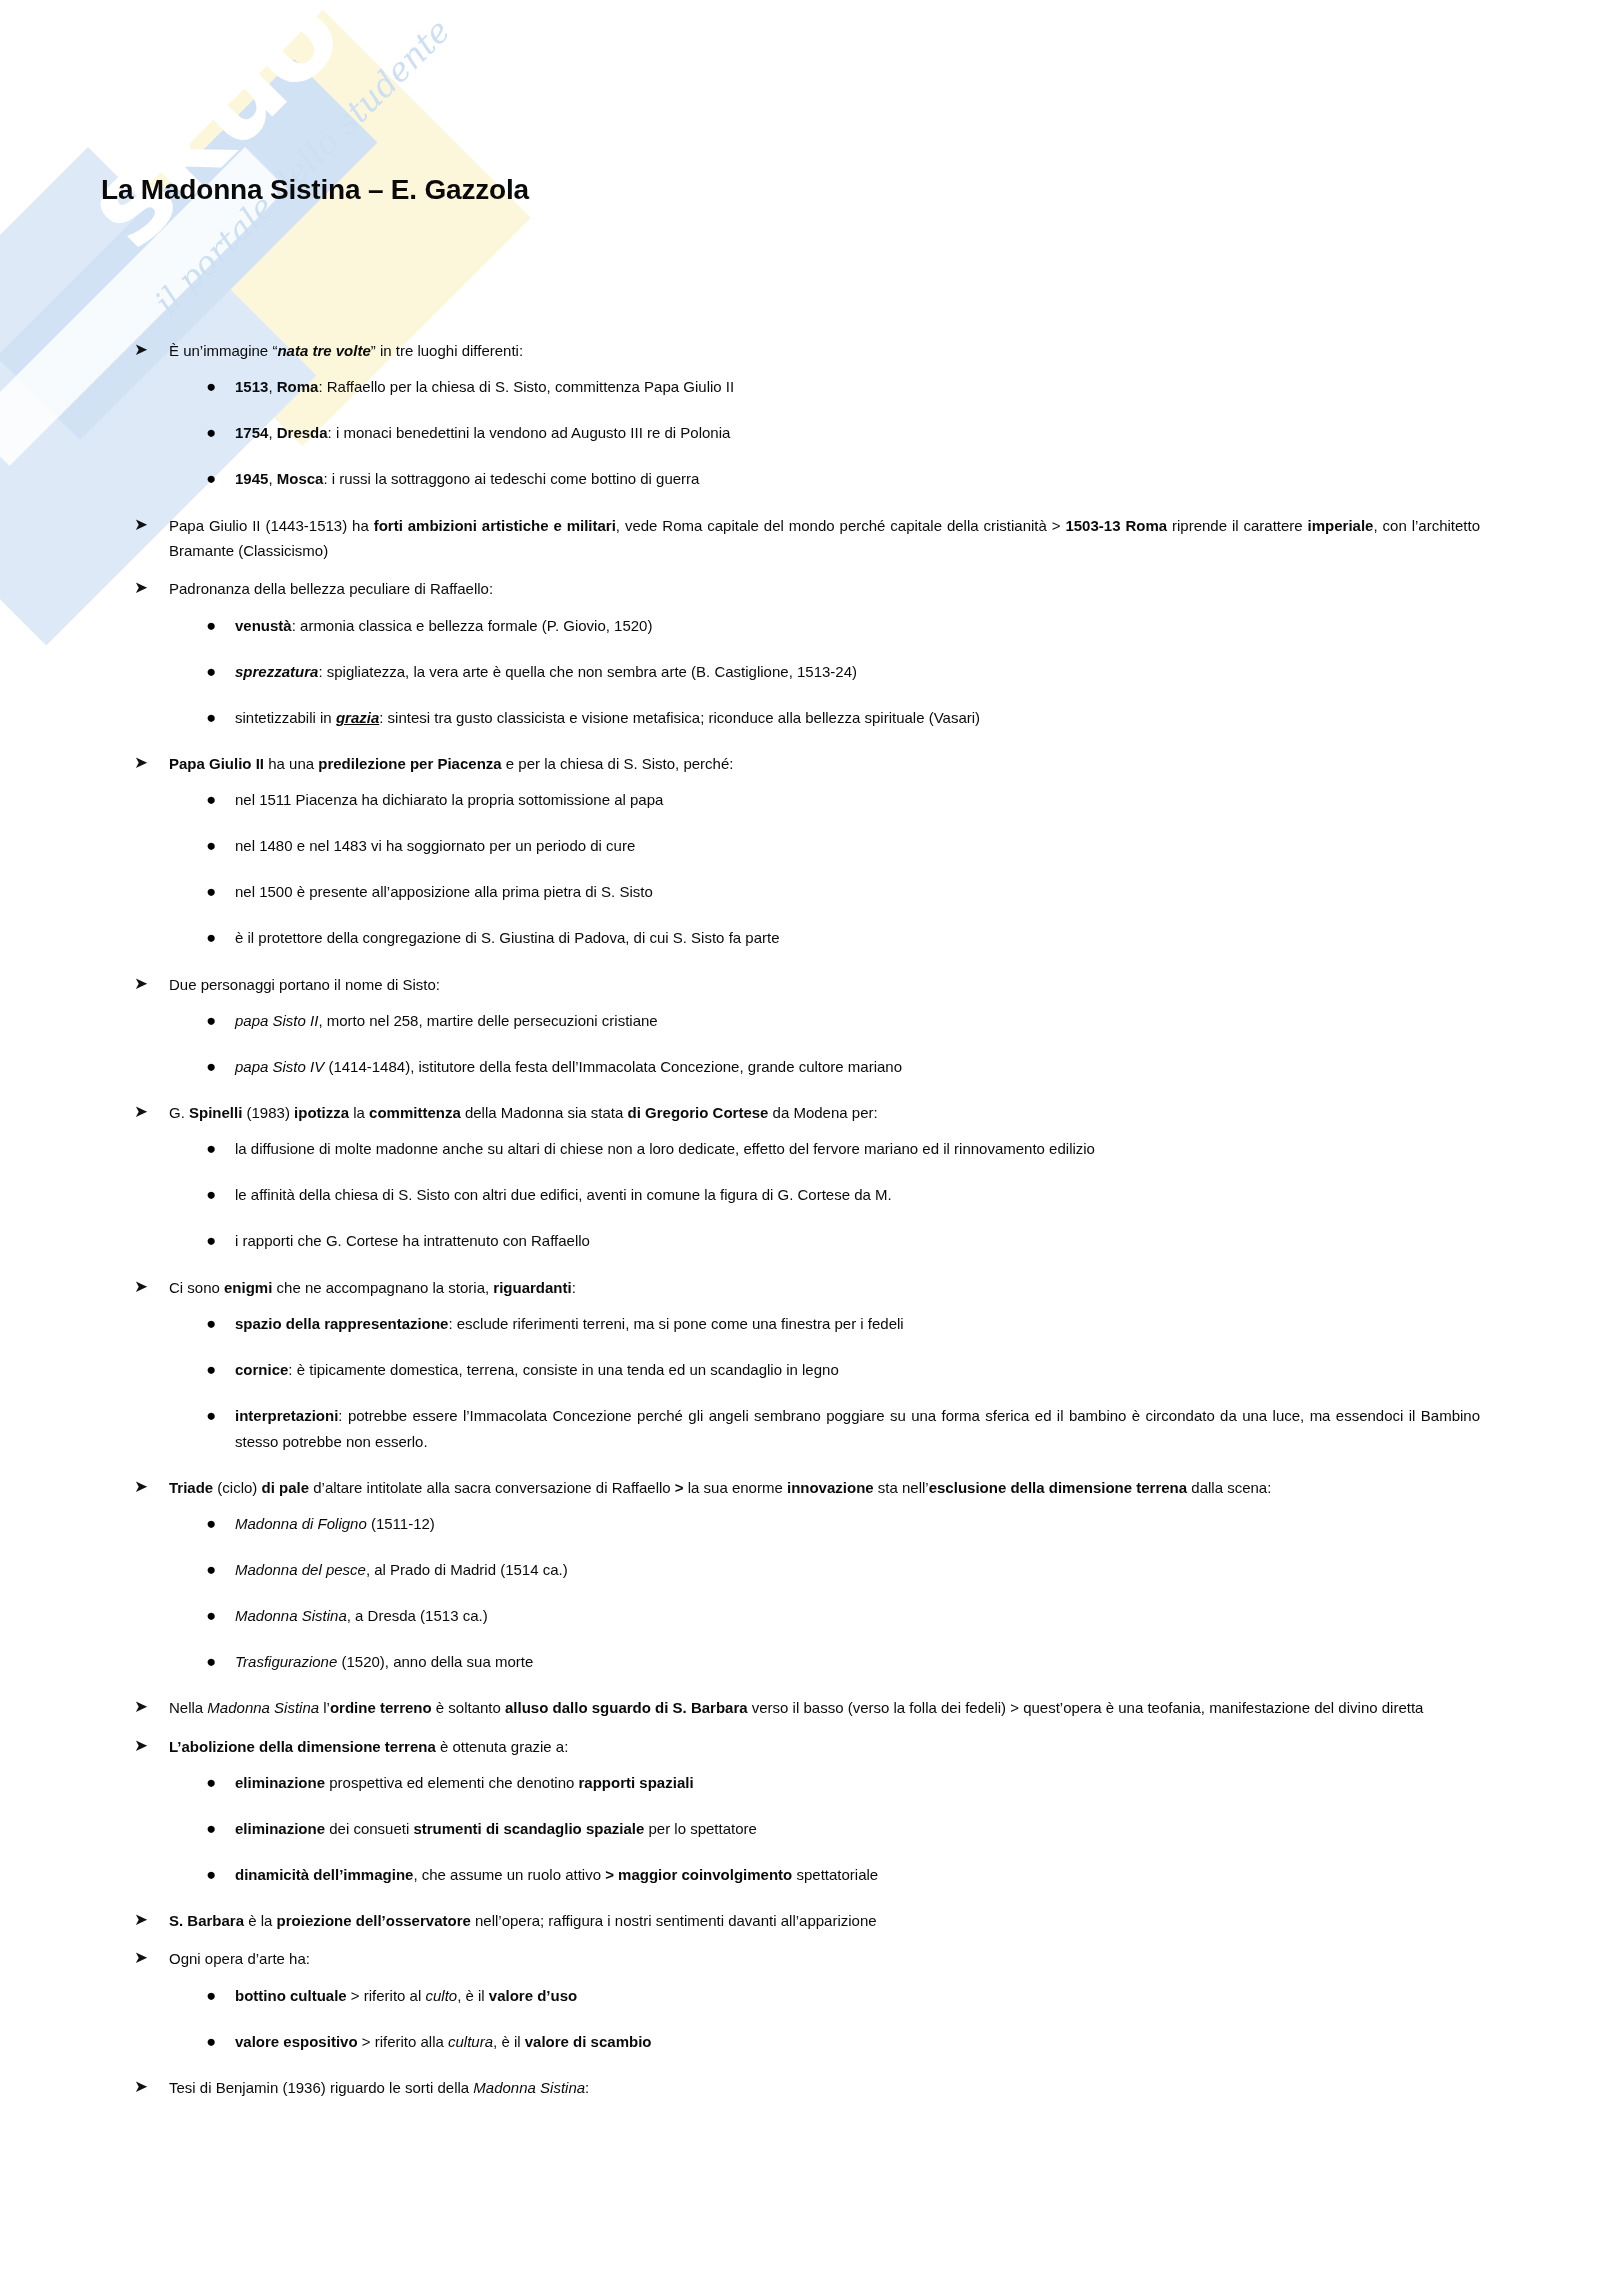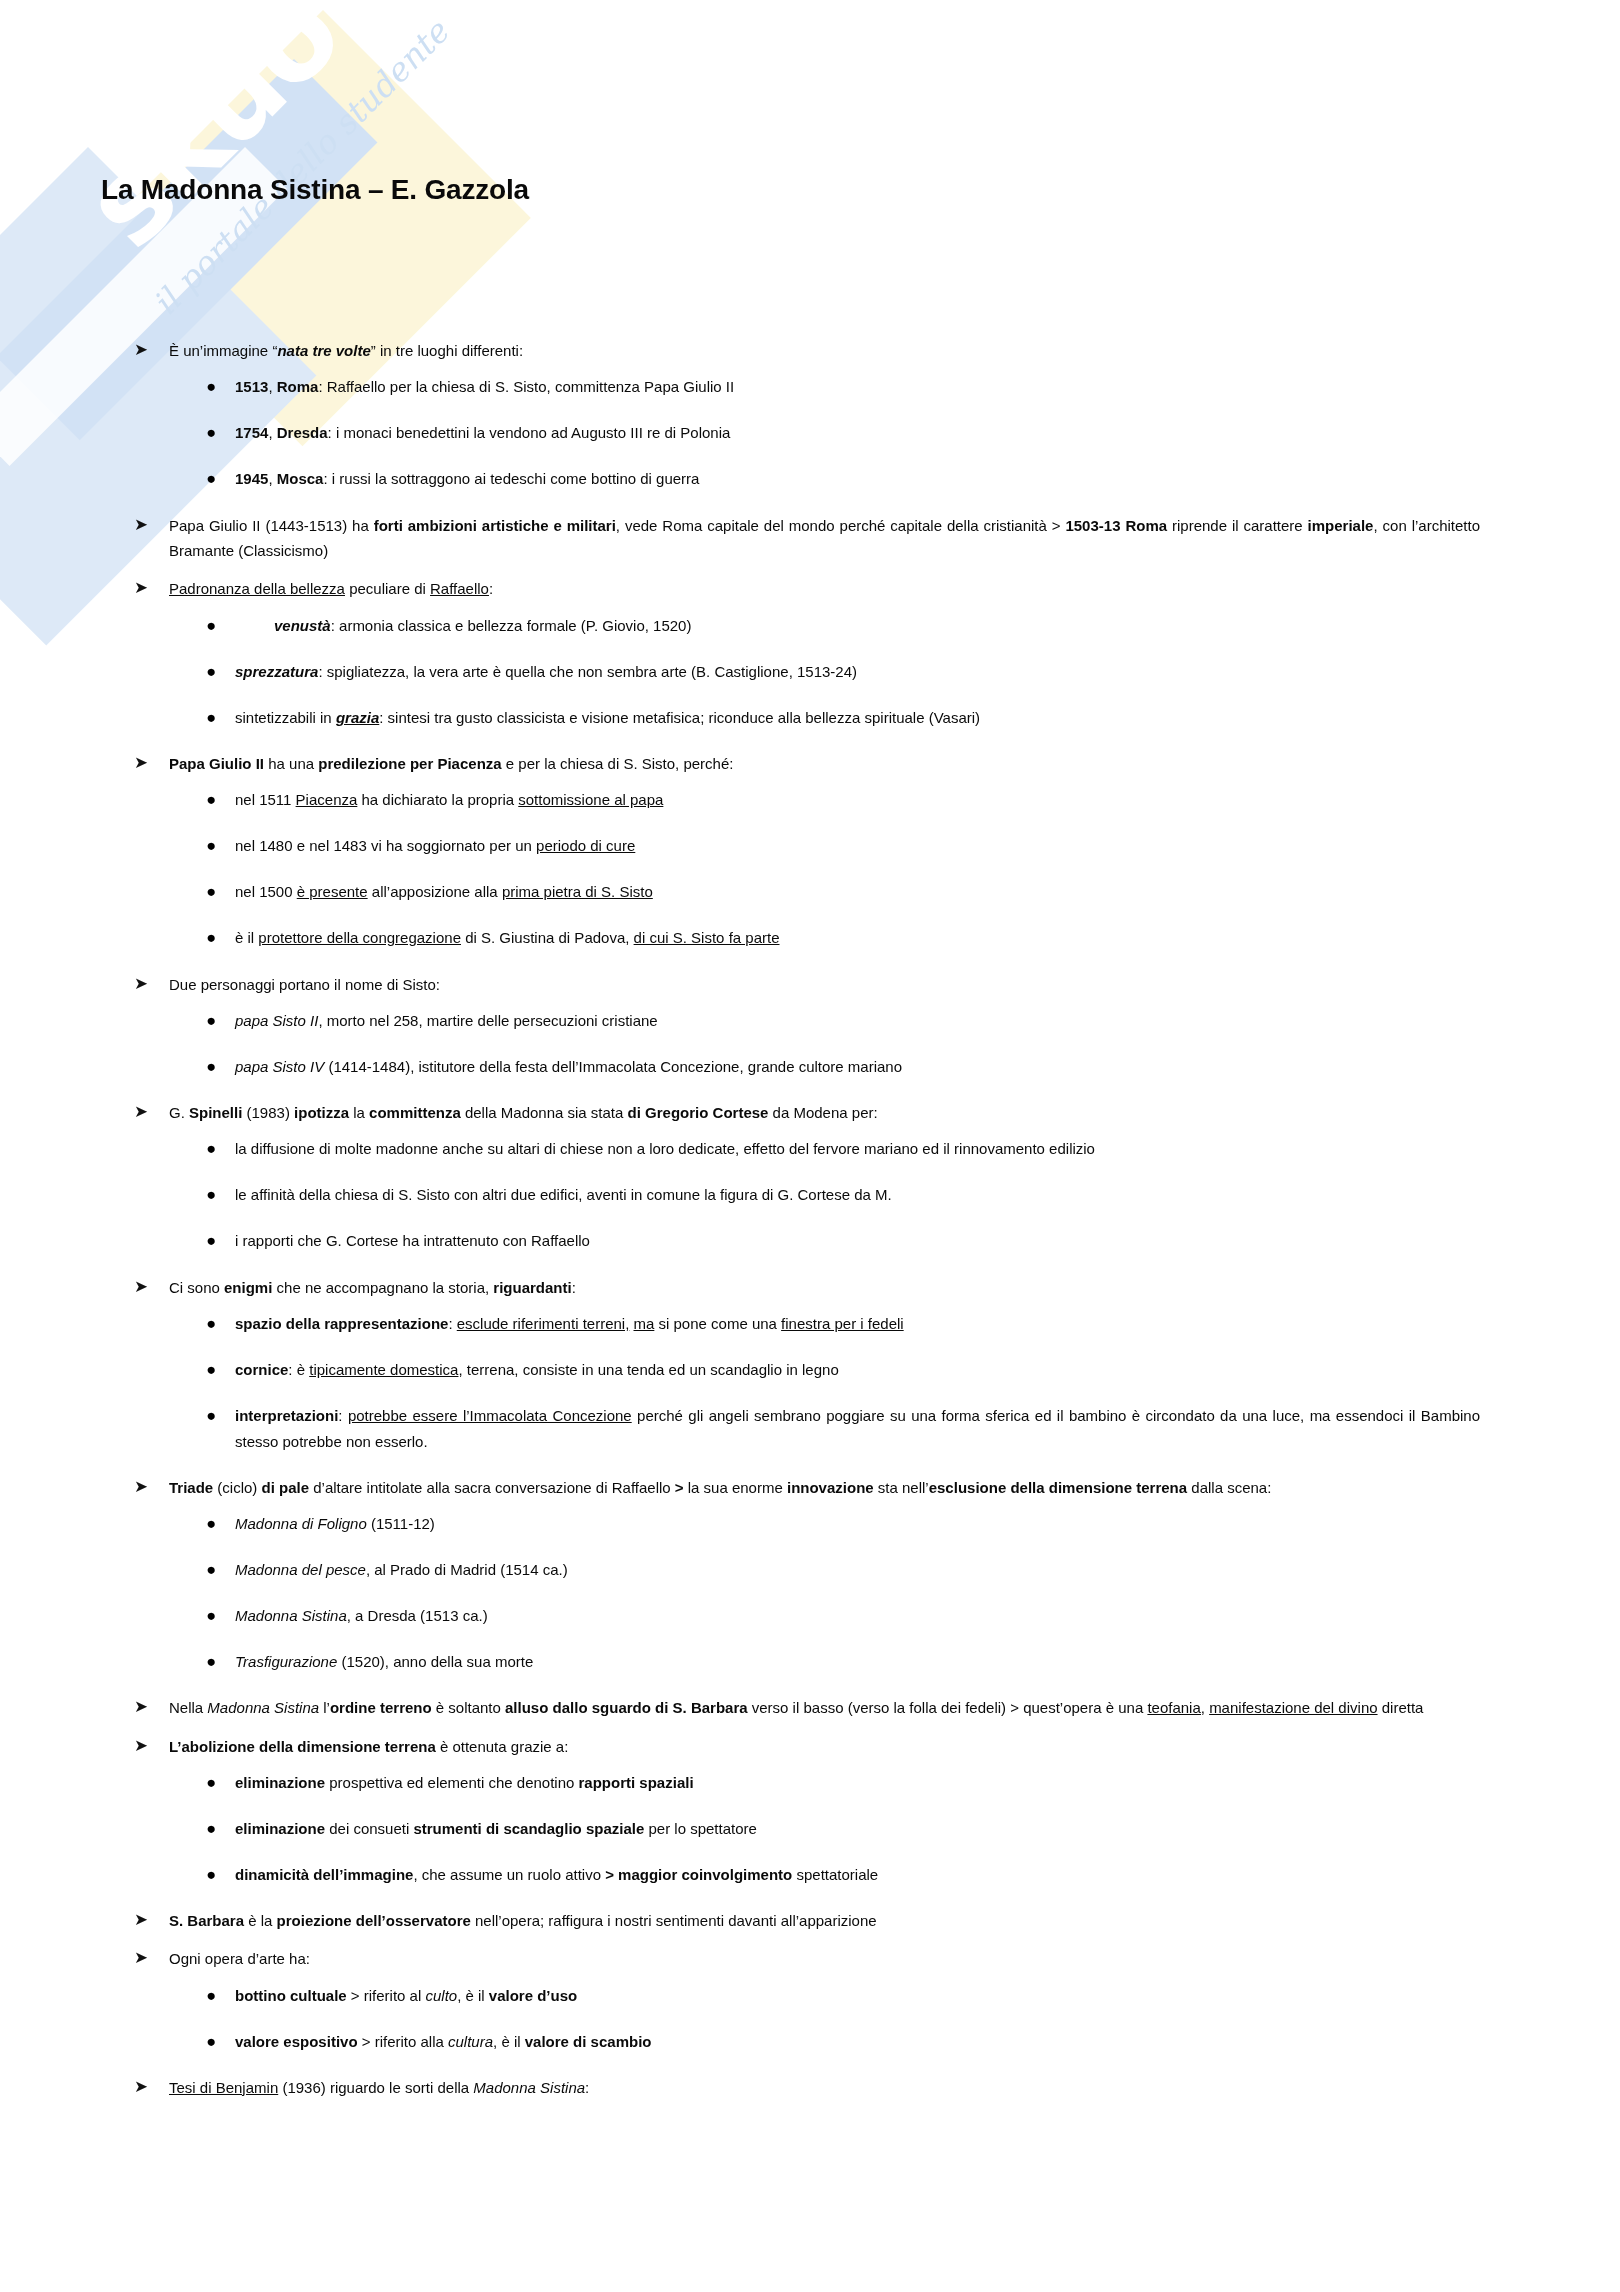--- a/index.html
+++ b/index.html
@@ -167,21 +167,21 @@
     left: 206px;
     top: 0px;
     font-size: 16.7px;
     line-height: 25.5px;
     color: #000;
   }
   li.a-item.tight { margin-bottom: 12.7px; }
 
   b, strong { font-weight: 700; }
   i, em { font-style: italic; }
-  .u { text-decoration: underline; }
+  .u { }
 </style>
 </head>
 <body>
 
 <div class="page">
 
   <div class="watermark">
     <div class="wm-band wm-yellow"></div>
     <div class="wm-band wm-blue1"></div>
     <div class="wm-band wm-blue2"></div>
@@ -210,21 +210,21 @@
               </li>
             </ul>
           </li>
           <li class="a-item tight">
             <div class="a-row"><span class="arrow">➤</span><span>Papa Giulio II (1443-1513) ha </span><b>forti ambizioni artistiche e militari</b><span>, vede Roma capitale del mondo perché capitale della cristianità &gt; </span><b>1503-13 Roma</b><span> riprende il carattere </span><b>imperiale</b><span>, con l’architetto Bramante (Classicismo)</span></div>
           </li>
           <li class="a-item">
             <div class="a-row"><span class="arrow">➤</span><span class="u">Padronanza della bellezza</span><span> peculiare di </span><span class="u">Raffaello</span><span>:</span></div>
             <ul class="lvl2">
               <li class="b-item">
-                <div class="b-row"><span class="dot">●</span><b style="font-style: italic; margin-left: 39px;">venustà</b><span>: armonia classica e bellezza formale (P. Giovio, 1520)</span></div>
+                <div class="b-row"><span class="dot">●</span><b style="">venustà</b><span>: armonia classica e bellezza formale (P. Giovio, 1520)</span></div>
               </li>
               <li class="b-item">
                 <div class="b-row"><span class="dot">●</span><b style="font-style: italic;">sprezzatura</b><span>: spigliatezza, la vera arte è quella che non sembra arte (B. Castiglione, 1513-24)</span></div>
               </li>
               <li class="b-item">
                 <div class="b-row"><span class="dot">●</span><span>sintetizzabili in </span><b style="font-style: italic; text-decoration: underline;">grazia</b><span>: sintesi tra gusto classicista e visione metafisica; riconduce alla bellezza spirituale (Vasari)</span></div>
               </li>
             </ul>
           </li>
           <li class="a-item">

